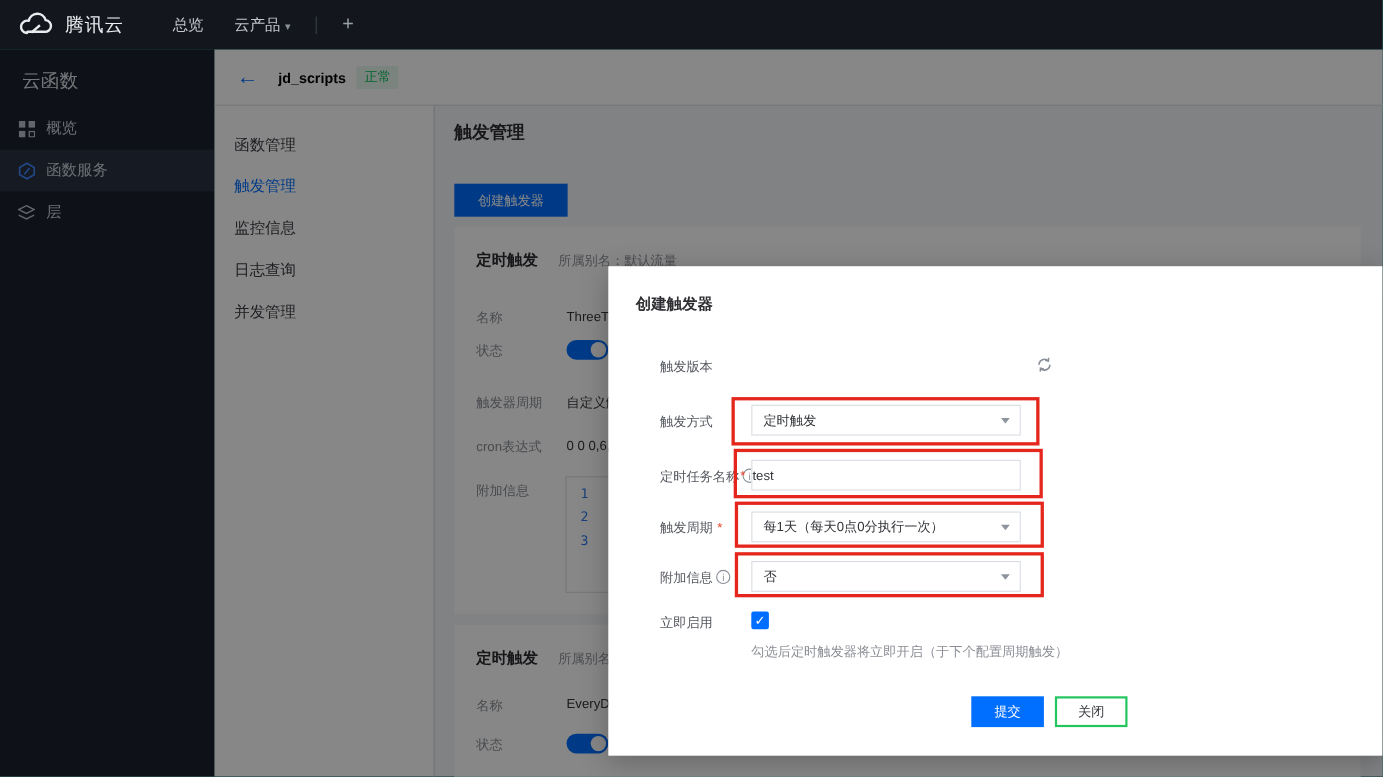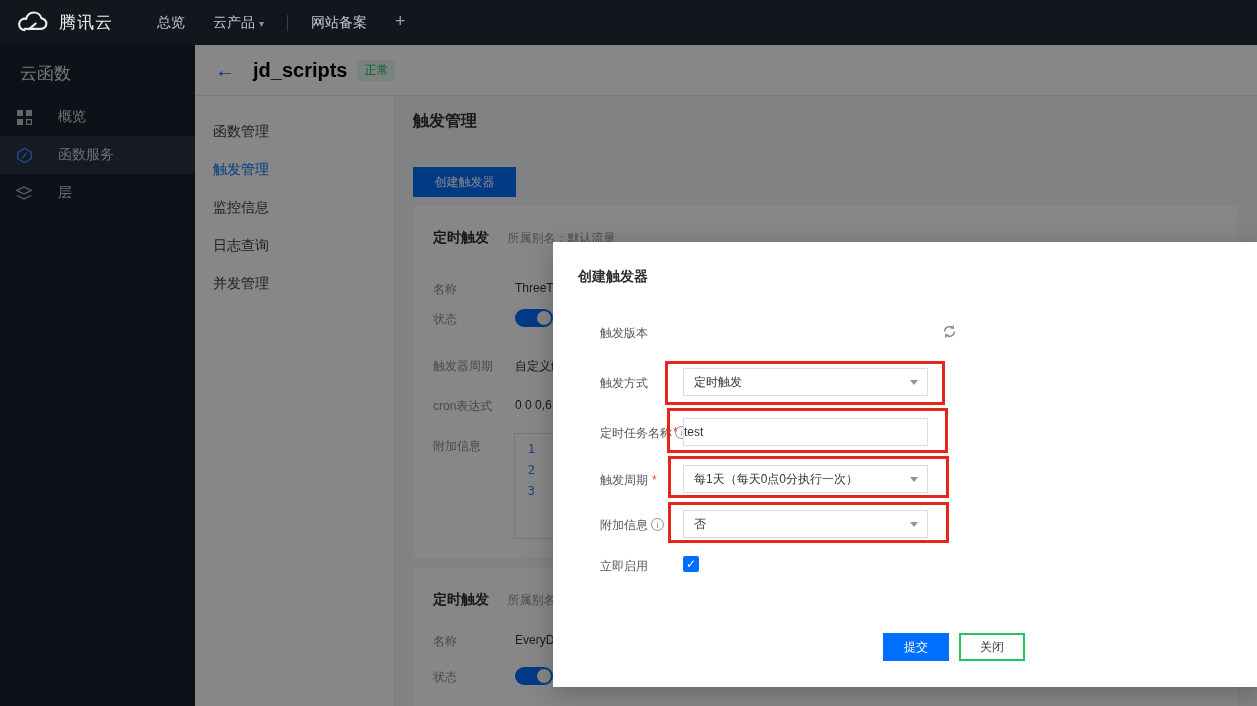--- a/index.html
+++ b/index.html
@@ -27,30 +27,30 @@
     position:absolute; left:0; top:45px; width:195px; height:661px;
     background:#1b212c; z-index:1;
   }
   .sidebar-title { height:53px; padding:17px 0 0 20px; color:#dde1e7; font-size:17px; }
   .side-item {
     display:flex; align-items:center; height:38px; padding-left:15px;
     color:#ccd1d8; font-size:14px; cursor:pointer;
   }
   .side-item.active { background:#2a3242; }
   .side-item .side-icon { width:18px; display:flex; justify-content:center; }
-  .side-item .side-label { margin-left:25px; }
+  .side-item .side-label { margin-left:9px; }
 
   
   .func-header {
     position:absolute; left:195px; top:45px; width:1062px; height:51px;
     background:#ffffff; border-bottom:1px solid #e7e7e7;
     display:flex; align-items:center; z-index:1;
   }
   .back-btn { margin-left:20px; color:#006eff; font-size:20px; line-height:20px; cursor:pointer; }
-  .func-name { margin-left:18px; font-size:20px; font-weight:bold; color:#000; }
+  .func-name { margin-left:18px; font-size:13px; font-weight:bold; color:#000; }
   .status-badge {
     margin-left:10px; background:#e6f7ed; color:#0abf5b;
     font-size:12px; padding:2px 7px; border-radius:2px;
   }
 
   
   .subnav {
     position:absolute; left:195px; top:96px; width:200px; height:610px;
     background:#ffffff; border-right:1px solid #e2e2e2; padding-top:16px; z-index:1;
   }
@@ -162,21 +162,20 @@
           <path d="M9 20 a6 6 0 1 1 1.8-11.8 A8.3 8.3 0 0 1 27 7.6 a5.6 5.6 0 0 1-1 11.2 H9.5 Z" fill="none" stroke="#e9ebee" stroke-width="2.3" stroke-linejoin="round"></path>
           <path d="M21.5 12.5 L13.2 19.6" stroke="#e9ebee" stroke-width="2.3"></path>
         </svg>
       </span>
       <span class="brand-text">腾讯云</span>
     </div>
     <nav class="topnav">
       <span class="topnav-item">总览</span>
       <span class="topnav-item"><span>云产品</span><span class="topnav-caret">▾</span></span>
       <span class="topnav-divider"></span>
-      <span class="topnav-item">网站备案</span>
       <span class="topnav-plus">+</span>
     </nav>
   </header>
 
   <aside class="sidebar">
     <div class="sidebar-title">云函数</div>
     <div class="side-item">
       <span class="side-icon">
         <svg width="15" height="15" viewBox="0 0 15 15">
           <rect x="0" y="0" width="6" height="6" fill="#b9bfc8"></rect>
@@ -296,20 +295,21 @@
     </div>
 
     <span class="m-label" style="top:275px;"><span>附加信息</span><span class="info-icon">i</span></span>
     <div class="m-control" style="top:268px;">
       <span>否</span>
       <span class="m-caret"></span>
     </div>
 
     <span class="m-label" style="top:316px;">立即启用</span>
     <span class="checkbox"><span>✓</span></span>
+    <div class="m-hint">勾选后定时触发器将立即开启（于下个配置周期触发）</div>
 
     <button class="btn-submit">提交</button>
     <button class="btn-close">关闭</button>
 
     <div class="hl-box hl-method"></div>
     <div class="hl-box hl-task"></div>
     <div class="hl-box hl-period"></div>
     <div class="hl-box hl-extra"></div>
   </section>
 

